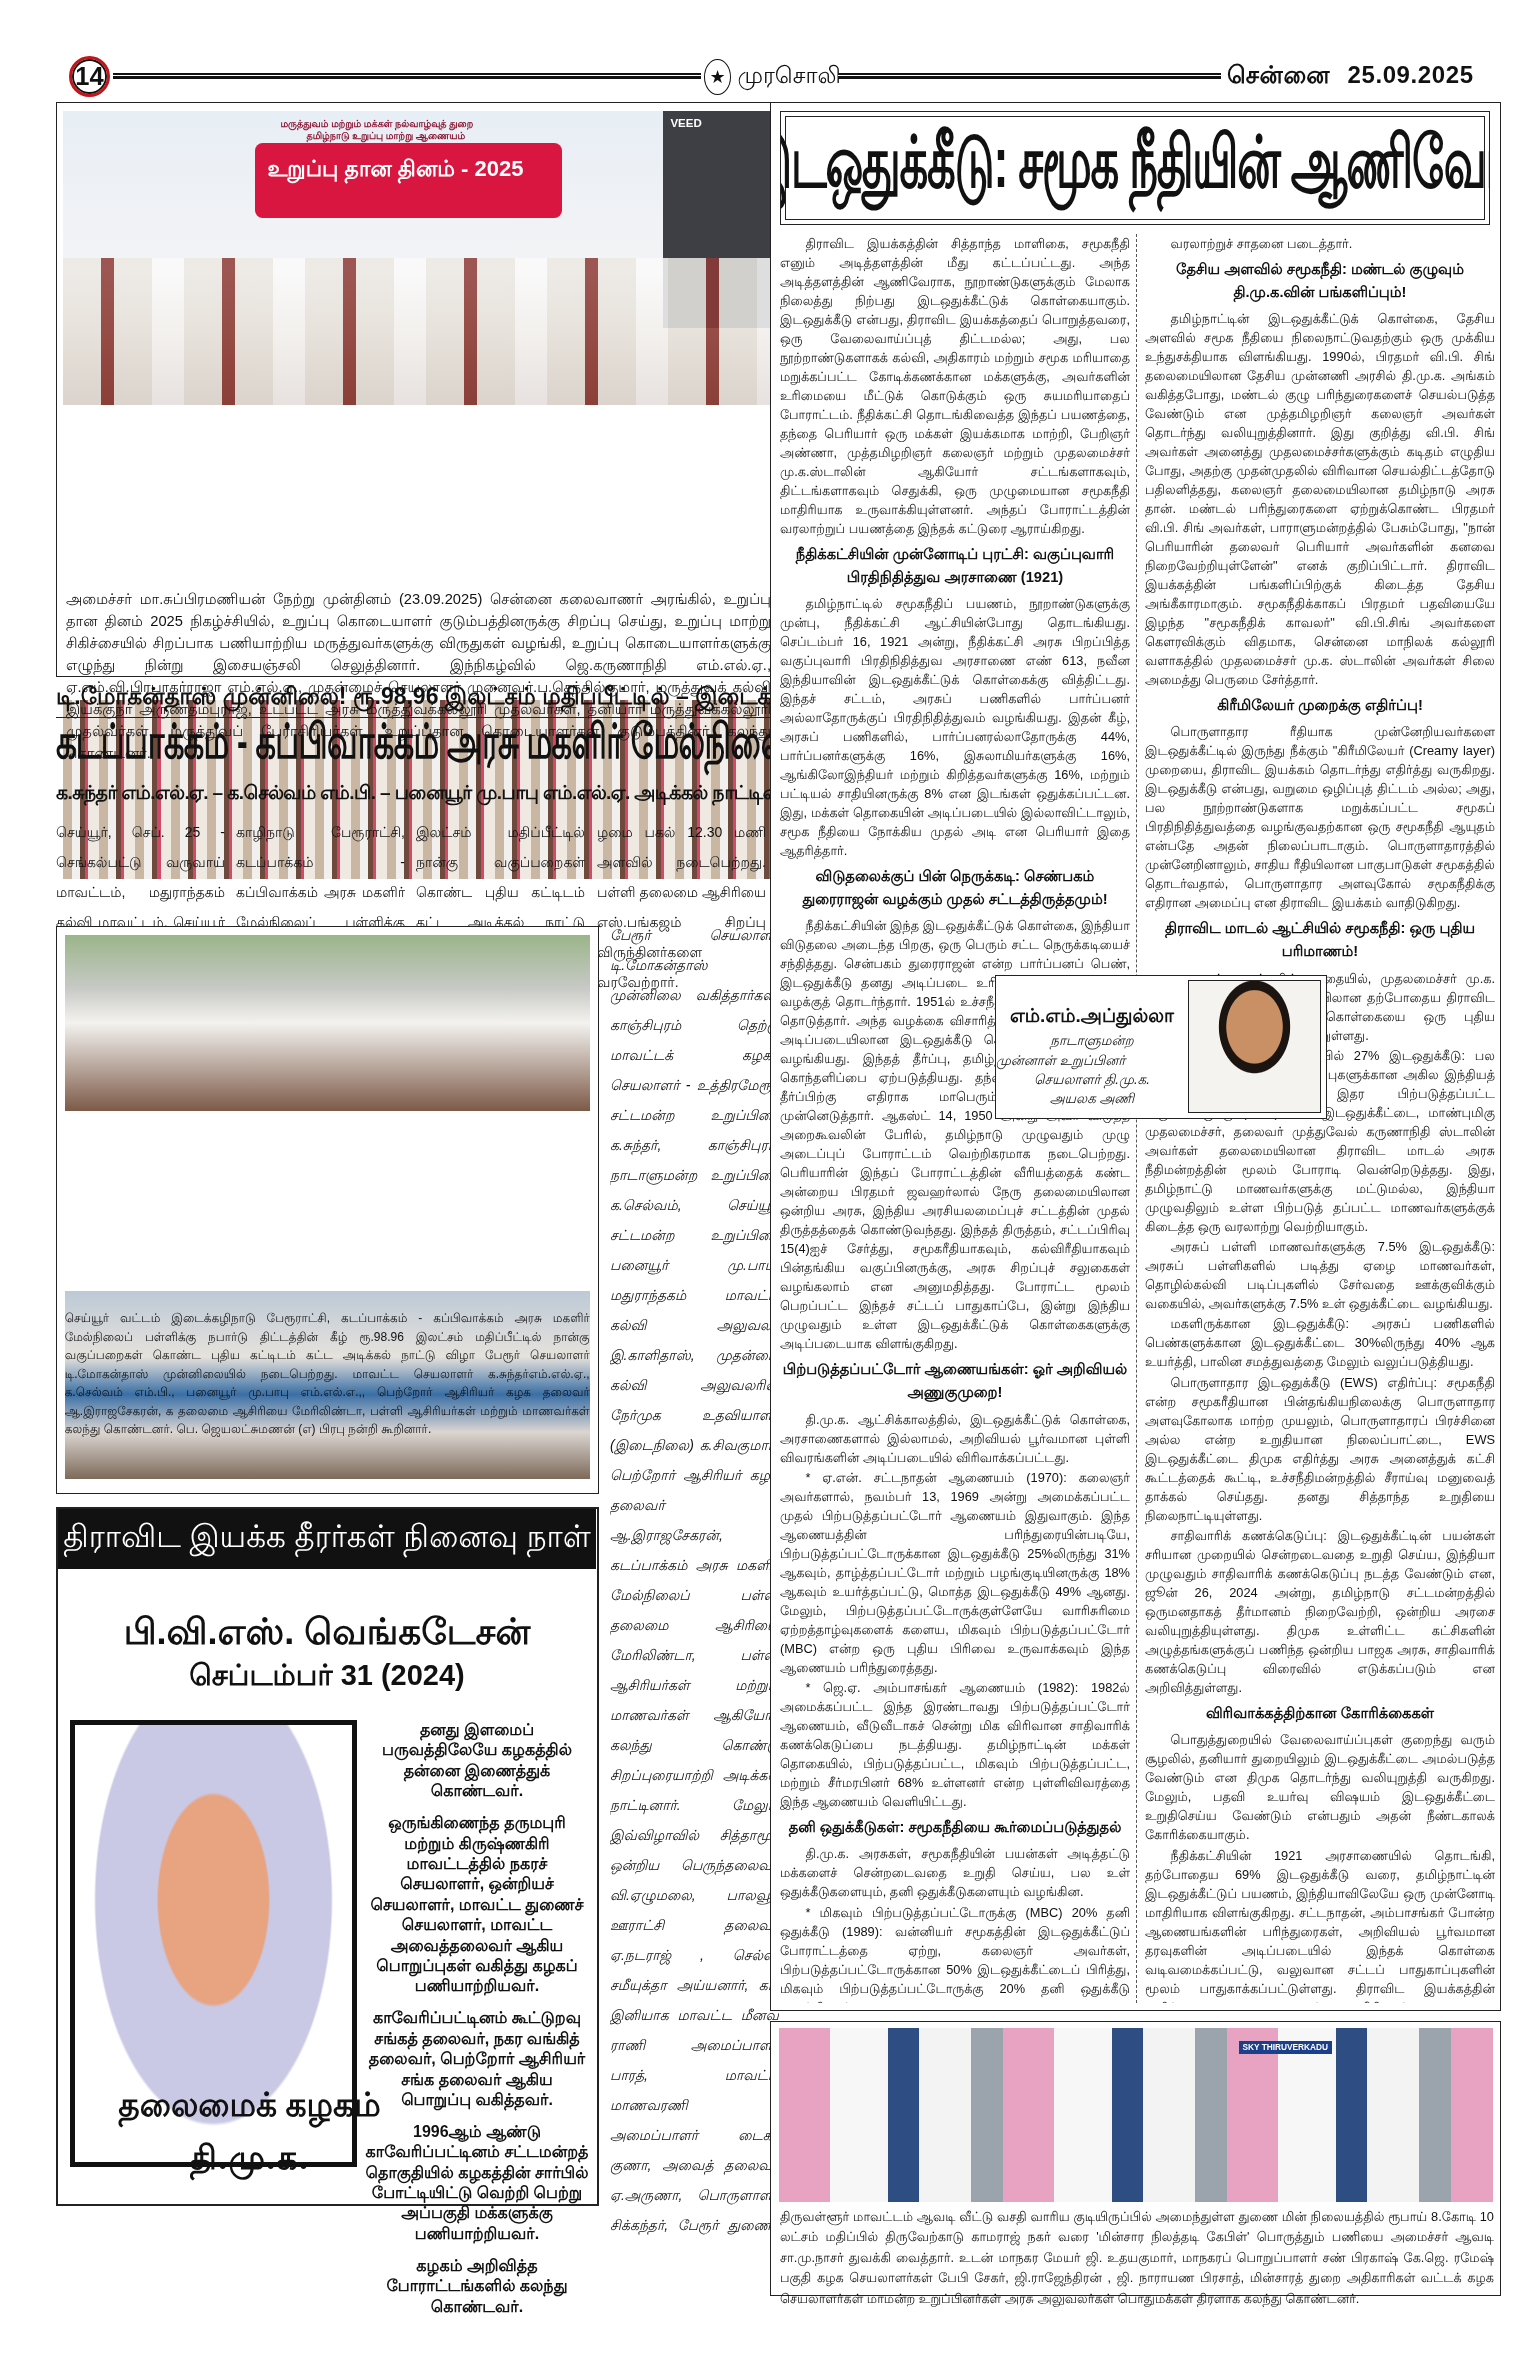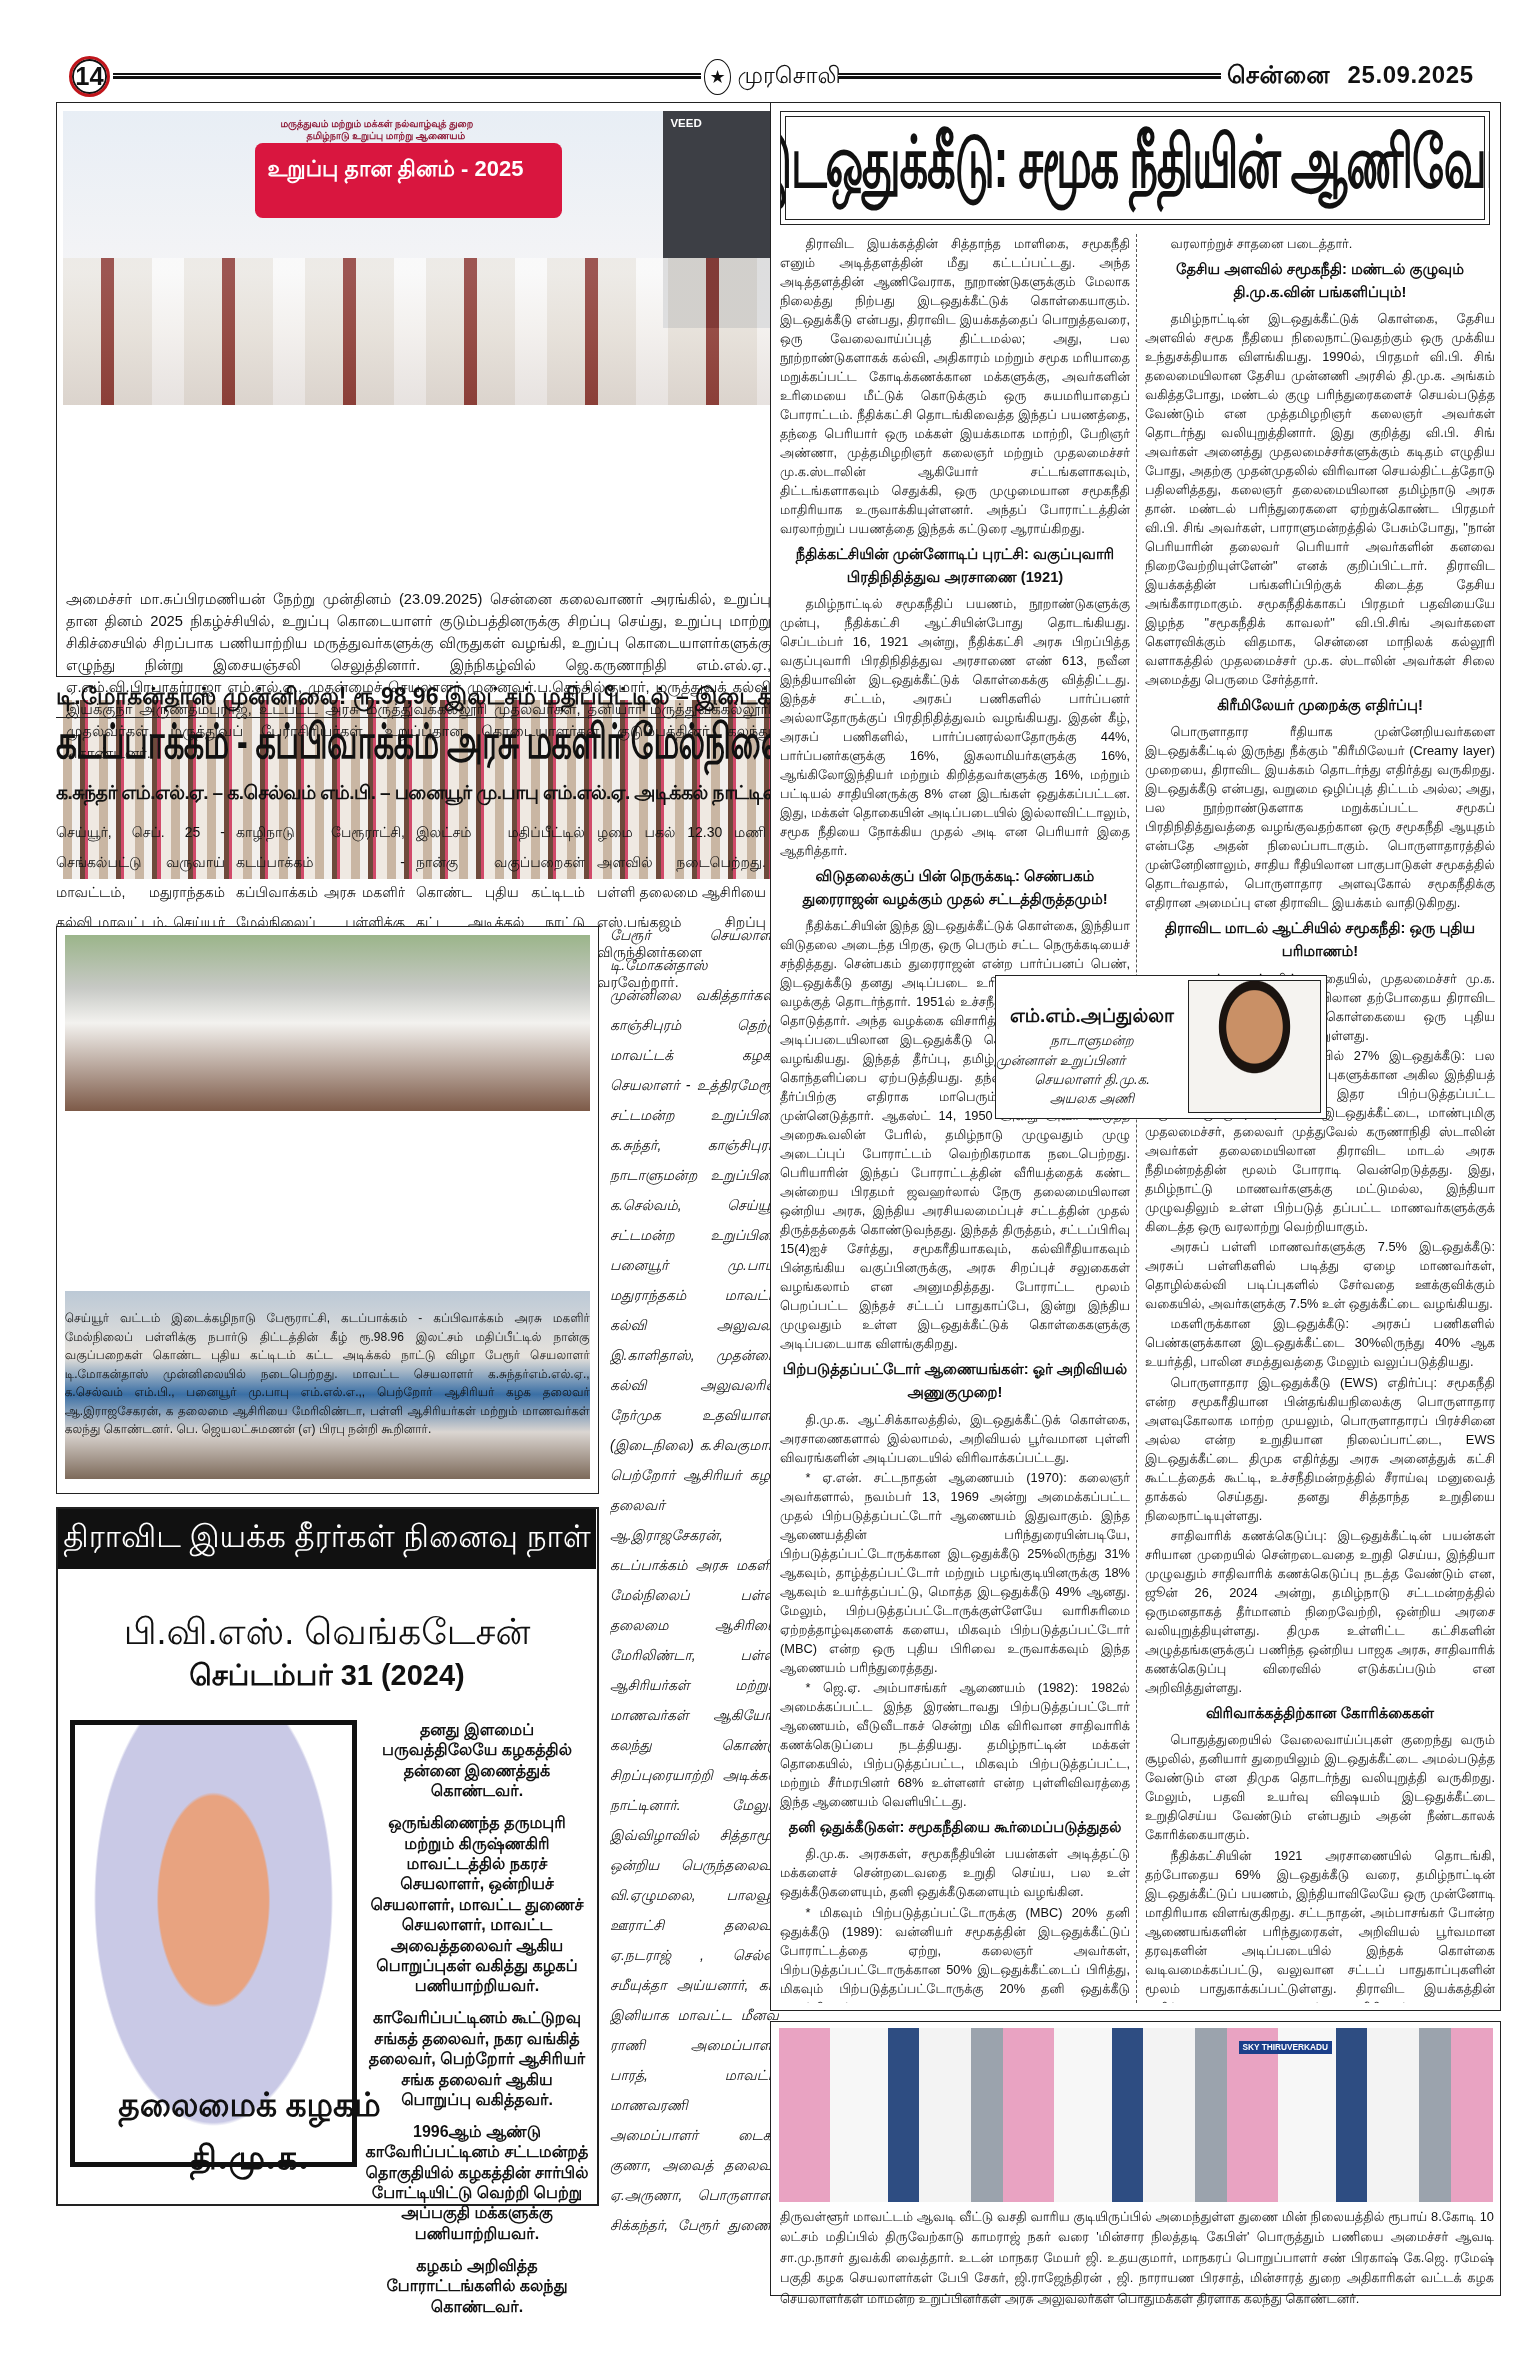--- a/index.html
+++ b/index.html
@@ -65,21 +65,21 @@
   <div class="abs photo" style="left:7.7px;top:188px;width:525px;height:188px;background:linear-gradient(180deg,#bcc9d6 0%,#e6e2dc 35%,#3a6fa5 55%,#dbd6d2 75%,#7d6a5a 100%);"></div>
   <div class="abs caption" style="left:7.7px;top:382px;width:525px;font-size:12px;line-height:18.5px;">செய்யூர் வட்டம் இடைக்கழிநாடு பேரூராட்சி, கடப்பாக்கம் - கப்பிவாக்கம் அரசு மகளிர் மேல்நிலைப் பள்ளிக்கு நபார்டு திட்டத்தின் கீழ் ரூ.98.96 இலட்சம் மதிப்பீட்டில் நான்கு வகுப்பறைகள் கொண்ட புதிய கட்டிடம் கட்ட அடிக்கல் நாட்டு விழா பேரூர் செயலாளர் டி.மோகன்தாஸ் முன்னிலையில் நடைபெற்றது. மாவட்ட செயலாளர் க.சுந்தர்எம்.எல்.ஏ., க.செல்வம் எம்.பி., பனையூர் மு.பாபு எம்.எல்.எ.,, பெற்றோர் ஆசிரியர் கழக தலைவர் ஆ.இராஜசேகரன், க தலைமை ஆசிரியை மேரிலிண்டா, பள்ளி ஆசிரியர்கள் மற்றும் மாணவர்கள் கலந்து கொண்டனர். பெ. ஜெயலட்சுமணன் (எ) பிரபு நன்றி கூறினார்.</div>
 </div>
 
 <div class="abs col-text" style="left:610px;top:920px;width:169px;height:1328px;overflow:hidden;font-style:italic;">பேரூர் செயலாளர் டி.மோகன்தாஸ் முன்னிலை வகித்தார்கள். காஞ்சிபுரம் தெற்கு மாவட்டக் கழகச் செயலாளர் - உத்திரமேரூர் சட்டமன்ற உறுப்பினர் க.சுந்தர், காஞ்சிபுரம் நாடாளுமன்ற உறுப்பினர் க.செல்வம், செய்யூர் சட்டமன்ற உறுப்பினர் பனையூர் மு.பாபு, மதுராந்தகம் மாவட்ட கல்வி அலுவலர் இ.காளிதாஸ், முதன்மை கல்வி அலுவலரின் நேர்முக உதவியாளர் (இடைநிலை) க.சிவகுமார், பெற்றோர் ஆசிரியர் கழக தலைவர் ஆ.இராஜசேகரன், கடப்பாக்கம் அரசு மகளிர் மேல்நிலைப் பள்ளி தலைமை ஆசிரியை மேரிலிண்டா, பள்ளி ஆசிரியர்கள் மற்றும் மாணவர்கள் ஆகியோர் கலந்து கொண்டு சிறப்புரையாற்றி அடிக்கல் நாட்டினார். மேலும் இவ்விழாவில் சித்தாமூர் ஒன்றிய பெருந்தலைவர் வி.ஏழுமலை, பாலவூர் ஊராட்சி தலைவர் ஏ.நடராஜ் , செல்வி சமீயுக்தா அய்யனார், கா. இனியாக மாவட்ட மீனவ ராணி அமைப்பாளர் பாரத், மாவட்ட மாணவரணி அமைப்பாளர் டைகர் குணா, அவைத் தலைவர் ஏ.அருணா, பொருளாளர் சிக்கந்தர், பேரூர் துணைச் செயலாளர் ரஞ்சித்குமார், சங்கர் சாந்தி, முருகேசன், ஒன்றிய நிர்வாகிகள் கே.ஏ.ஜெயராமன், வெடால் ஜயப்பன், பக்த வச்சலம், ரஞ்சன் (எ) வஜ்ஜிரவேல், ஜெ சங்கர், சரவணன், முருகதாசன், அருள்நிதி, கெஜா, முகண்ணன், லோகநாதன், நல்லூர் சக்திவேல், காஜா மொய்தீன், முசாதிக், மன்ற உறுப்பினர்கள் மோனிஷா, சகாதேவன் மணிவண்ணன், முனுசாமி, அன்னப்பன், சௌகத் ராமச்சந்திரன், ஷண்முகம், ராமலிங்கம், கண்ணப்பன், ராஜமுத்து, காத்தவராயன், பஷீர் தேவா, திருமலை, எல். கே.எஸ். பாபு, வழ. சுரேஷ், முருகன், சோழராஜன், இளைஞர் அணி ரிப்பாய் , தினேஷ், அப்துல் மாலிக் மற்றும் கழக உடன் பிறப்புகள் திரளாக கலந்து கொண்டனர். 16 வார்டு, கப்பிவாக்கம் பேரூராட்சி மன்ற உறுப்பினர் பொறியாளர் பெ. ஜெயலட்சுமணன் (எ) பிரபு நன்றி கூறினார்.</div>
 
 <div class="abs box" style="left:56px;top:1507px;width:543px;height:699px;border-width:2.6px;">
   <div class="abs" style="left:0;top:0;width:538px;height:60px;background:#111;color:#fff;display:flex;align-items:center;justify-content:center;font-size:31px;">
     <span>திராவிட இயக்க தீரர்கள் நினைவு நாள்</span>
   </div>
-  <div class="abs" style="left:0;top:102px;width:538px;text-align:center;font-size:36px;font-weight:normal;">பி.வி.எஸ். வெங்கடேசன்</div>
+  <div class="abs" style="left:0;top:102px;width:538px;text-align:center;font-size:36px;font-weight:bold;">பி.வி.எஸ். வெங்கடேசன்</div>
   <div class="abs" style="left:0;top:150px;width:538px;text-align:center;font-size:29px;font-weight:bold;">செப்டம்பர் 31 (2024)</div>
   <div class="abs photo" style="left:11.5px;top:211px;width:287px;height:447px;background:radial-gradient(ellipse at 50% 40%,#e8a380 0 28%,#c9c9e6 29%,#c9c9e6 60%,#ffffff 61%);border:5.1px solid #111;"></div>
   <div class="abs" style="left:307px;top:211px;width:224px;font-size:16px;line-height:20.4px;font-weight:bold;text-align:center;">
     <p style="margin-bottom:11.5px;">தனது இளமைப் பருவத்திலேயே கழகத்தில் தன்னை இணைத்துக் கொண்டவர்.</p>
     <p style="margin-bottom:11.5px;">ஒருங்கிணைந்த தருமபுரி மற்றும் கிருஷ்ணகிரி மாவட்டத்தில் நகரச் செயலாளர், ஒன்றியச் செயலாளர், மாவட்ட துணைச் செயலாளர், மாவட்ட அவைத்தலைவர் ஆகிய பொறுப்புகள் வகித்து கழகப் பணியாற்றியவர்.</p>
     <p style="margin-bottom:11.5px;">காவேரிப்பட்டினம் கூட்டுறவு சங்கத் தலைவர், நகர வங்கித் தலைவர், பெற்றோர் ஆசிரியர் சங்க தலைவர் ஆகிய பொறுப்பு வகித்தவர்.</p>
     <p style="margin-bottom:11.5px;">1996ஆம் ஆண்டு காவேரிப்பட்டினம் சட்டமன்றத் தொகுதியில் கழகத்தின் சார்பில் போட்டியிட்டு வெற்றி பெற்று அப்பகுதி மக்களுக்கு பணியாற்றியவர்.</p>
     <p>கழகம் அறிவித்த போராட்டங்களில் கலந்து கொண்டவர்.</p>
   </div>
   <div class="abs" style="left:0;top:578px;width:383px;text-align:center;font-size:33px;font-weight:bold;font-family:Liberation Serif, serif;">தலைமைக் கழகம்</div>

